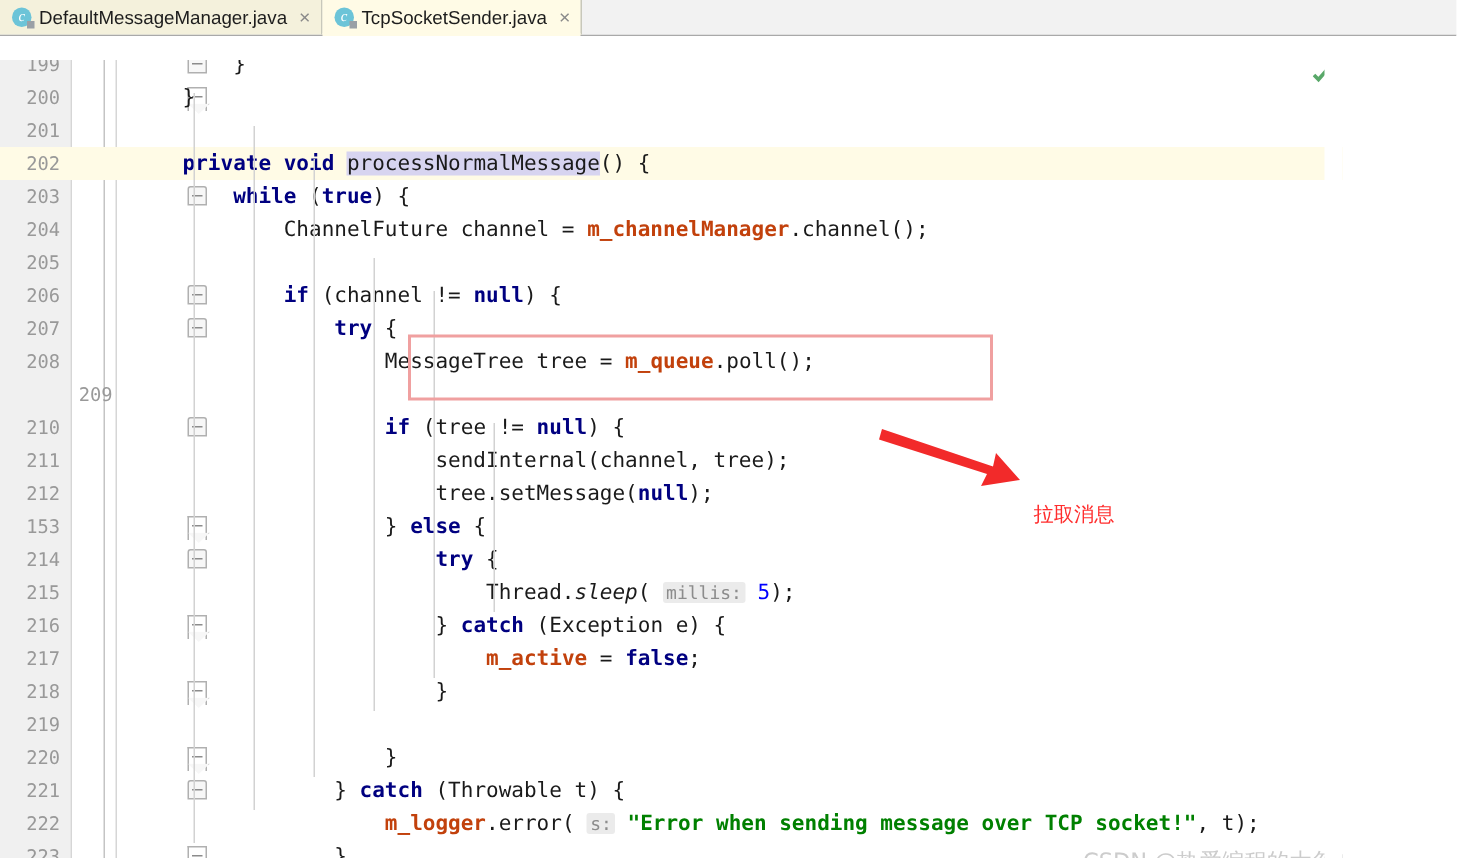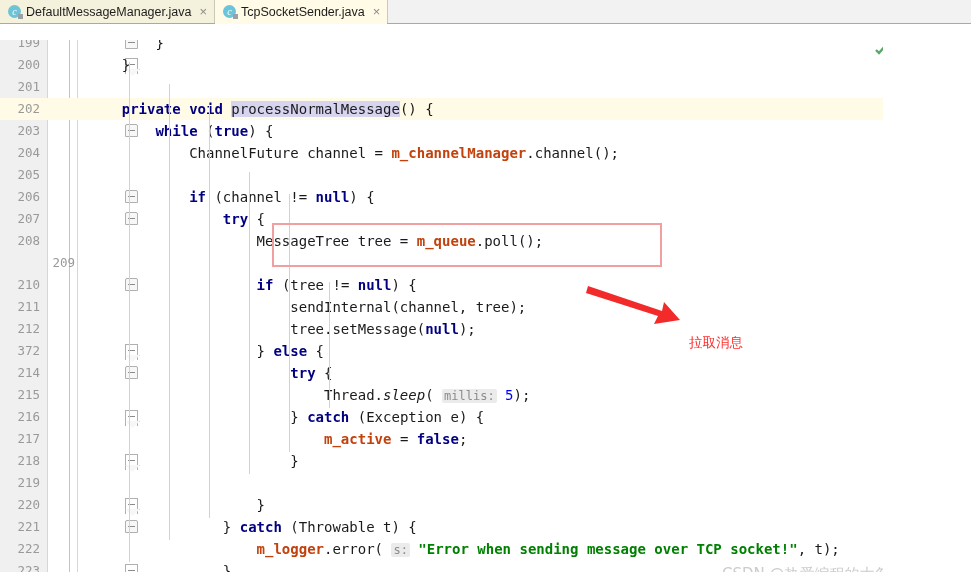--- a/index.html
+++ b/index.html
@@ -383,21 +383,21 @@
         </div>
         <div class="line" style="top: 256px;">
           <div class="lineno">211</div>
           <div class="code"><span class="plain">                        sendInternal(channel, tree);</span></div>
         </div>
         <div class="line" style="top: 278px;">
           <div class="lineno">212</div>
           <div class="code"><span class="plain">                        tree.setMessage(</span><span class="kw">null</span><span class="plain">);</span></div>
         </div>
         <div class="line" style="top: 300px;">
-          <div class="lineno">372</div>
+          <div class="lineno">153</div>
           <div class="code"><span class="plain">                    } </span><span class="kw">else</span><span class="plain"> {</span></div>
         </div>
         <div class="line" style="top: 322px;">
           <div class="lineno">214</div>
           <div class="code"><span class="kw">                        try </span><span class="plain">{</span></div>
         </div>
         <div class="line" style="top: 344px;">
           <div class="lineno">215</div>
           <div class="code"><span class="plain">                            Thread.</span><span class="ital">sleep</span><span class="plain">( </span><span class="hint">millis:</span><span class="plain"> </span><span class="num">5</span><span class="plain">);</span></div>
         </div>

